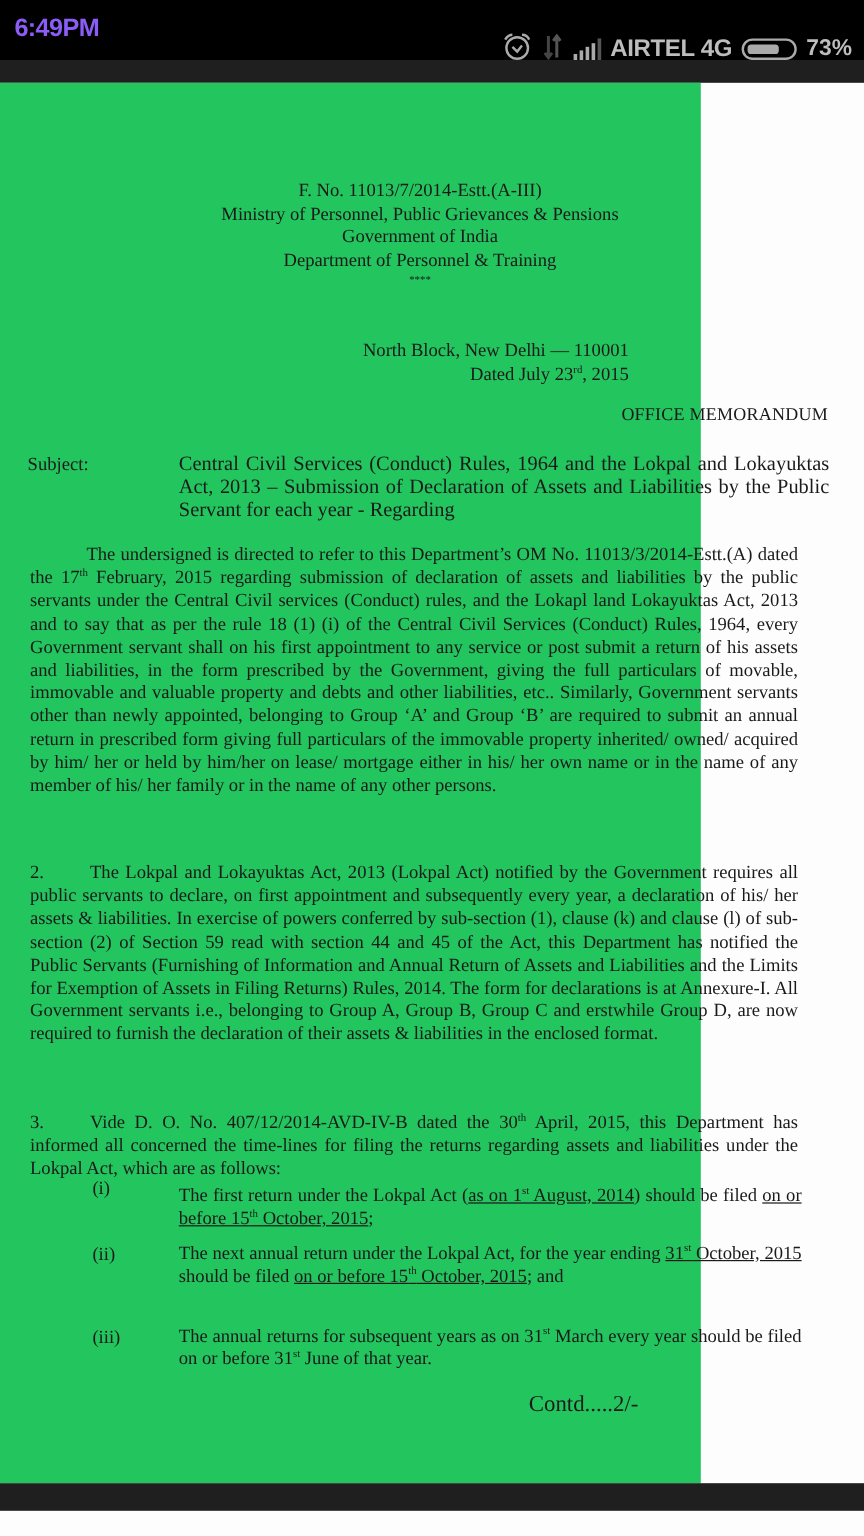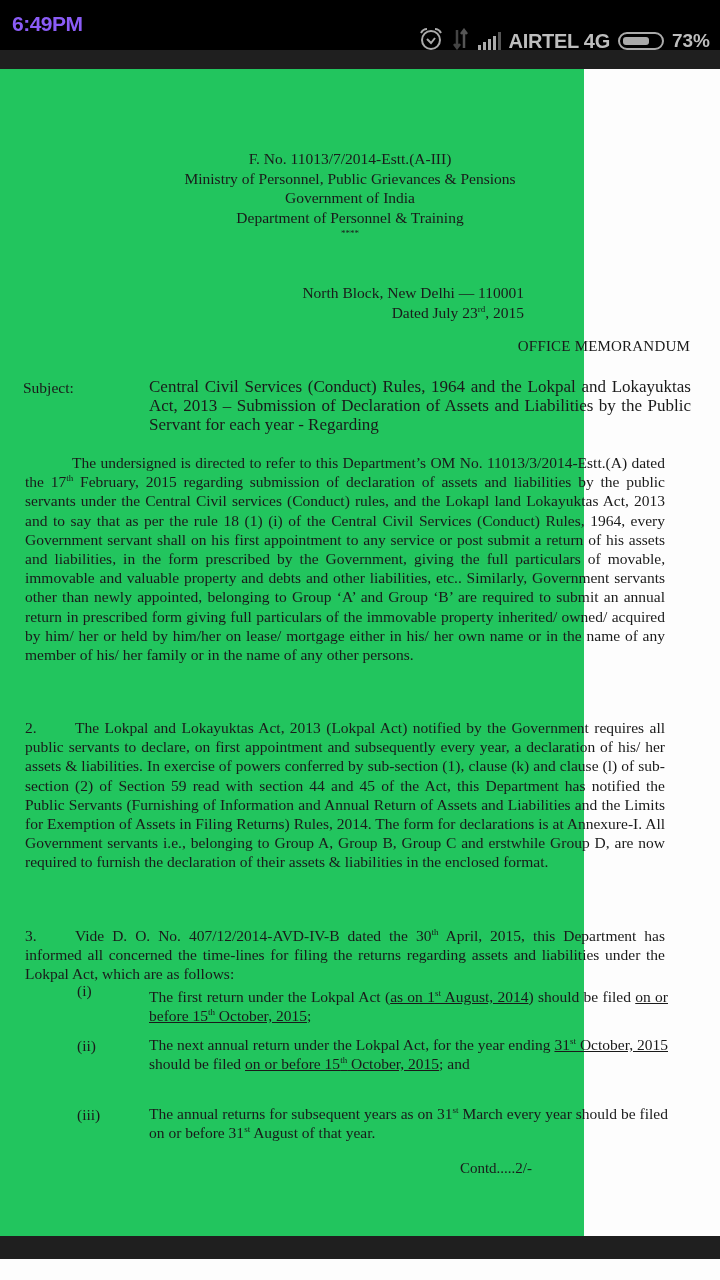--- a/index.html
+++ b/index.html
@@ -36,21 +36,21 @@
   .om-title { position: absolute; left: 0; width: 690px; top: 269px; text-align: right; font-size: 15px; letter-spacing: 0.2px; }
   .subject-label { position: absolute; left: 23px; top: 310px; font-size: 15.5px; }
   .subject-text { position: absolute; left: 121px; top: 308px; width: 542px; font-size: 17px; line-height: 19px; text-align: justify; text-align-last: left; margin-left: 28px; }
   .para { position: absolute; left: 25px; width: 640px; font-size: 15.5px; line-height: 19.2px; text-align: justify; }
   .para .num { display: inline-block; width: 50px; }
   .indent { display: inline-block; width: 47px; }
   .item-label { position: absolute; left: 77px; font-size: 15.5px; }
   .item-text { position: absolute; left: 149px; width: 519px; font-size: 15.5px; line-height: 19px; text-align: justify; text-align-last: left; }
   .u { text-decoration: underline; }
   sup { font-size: 9px; line-height: 0; }
-  .contd { position: absolute; right: 52px; top: 1091px; font-size: 15px; }
+  .contd { position: absolute; right: 52px; top: 1091px; font-size: 19px; }
 </style>
 </head>
 <body>
 
 <div class="statusbar">
   <span class="sb-time">6:49PM</span>
   <div class="sb-right">
     <span>
       <svg width="26" height="26" viewBox="0 0 26 26">
           <circle cx="13" cy="14" r="9" fill="none" stroke="#aaa" stroke-width="2"></circle>
@@ -117,19 +117,19 @@
     <span>The first return under the Lokpal Act (</span><span class="u"><span>as on 1</span><sup>st</sup><span> August, 2014</span></span><span>) should be filed </span><span class="u"><span>on or before 15</span><sup>th</sup><span> October, 2015</span></span><span>;</span>
   </div>
 
   <div class="item-label" style="top:968px;text-align:right;">(ii)</div>
   <div class="item-text" style="top:966px;">
     <span>The next annual return under the Lokpal Act, for the year ending </span><span class="u"><span>31</span><sup>st</sup><span> October, 2015</span></span><span> should be filed </span><span class="u"><span>on or before 15</span><sup>th</sup><span> October, 2015</span></span><span>; and</span>
   </div>
 
   <div class="item-label" style="top:1037px;">(iii)</div>
   <div class="item-text" style="top:1035px;">
-    <span>The annual returns for subsequent years as on 31</span><sup>st</sup><span> March every year should be filed on or before 31</span><sup>st</sup><span> August of that year.</span>
+    <span>The annual returns for subsequent years as on 31</span><sup>st</sup><span> March every year should be filed on or before 31</span><sup>st</sup><span> June of that year.</span>
   </div>
 
   <div class="contd">Contd.....2/-</div>
 </div>
 
 <div class="bottom-strip"></div>
 
 </body></html>

